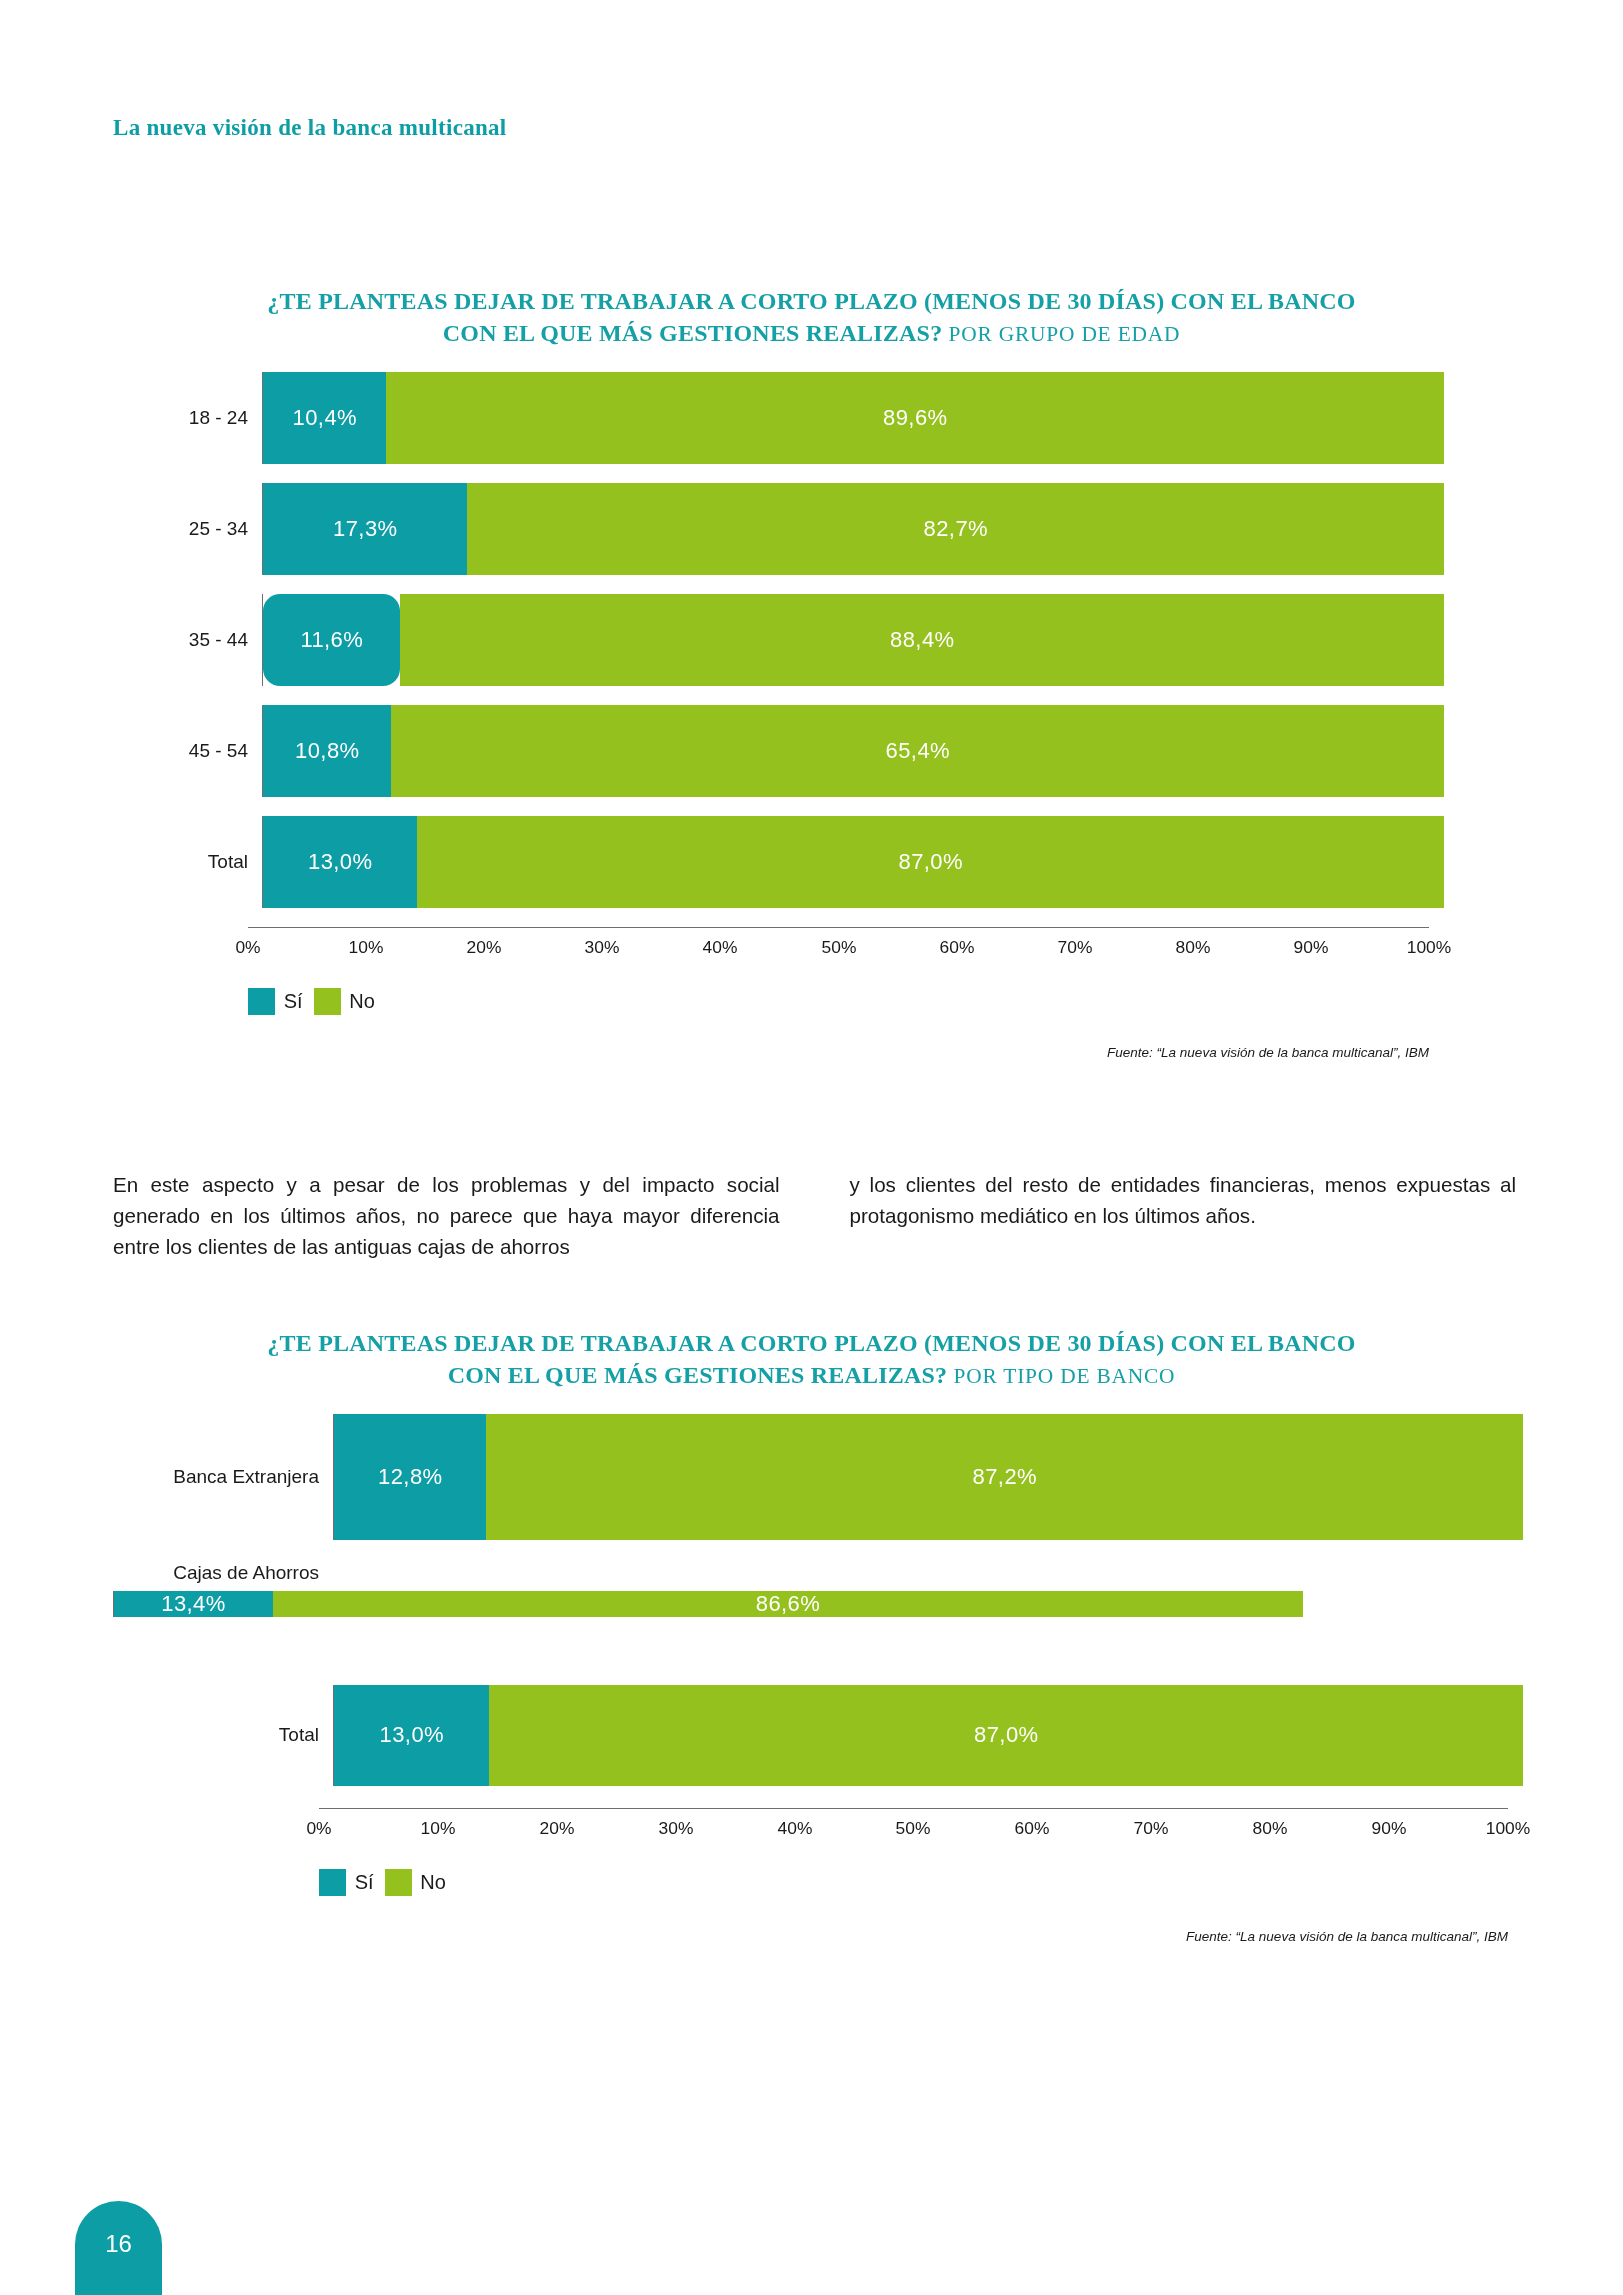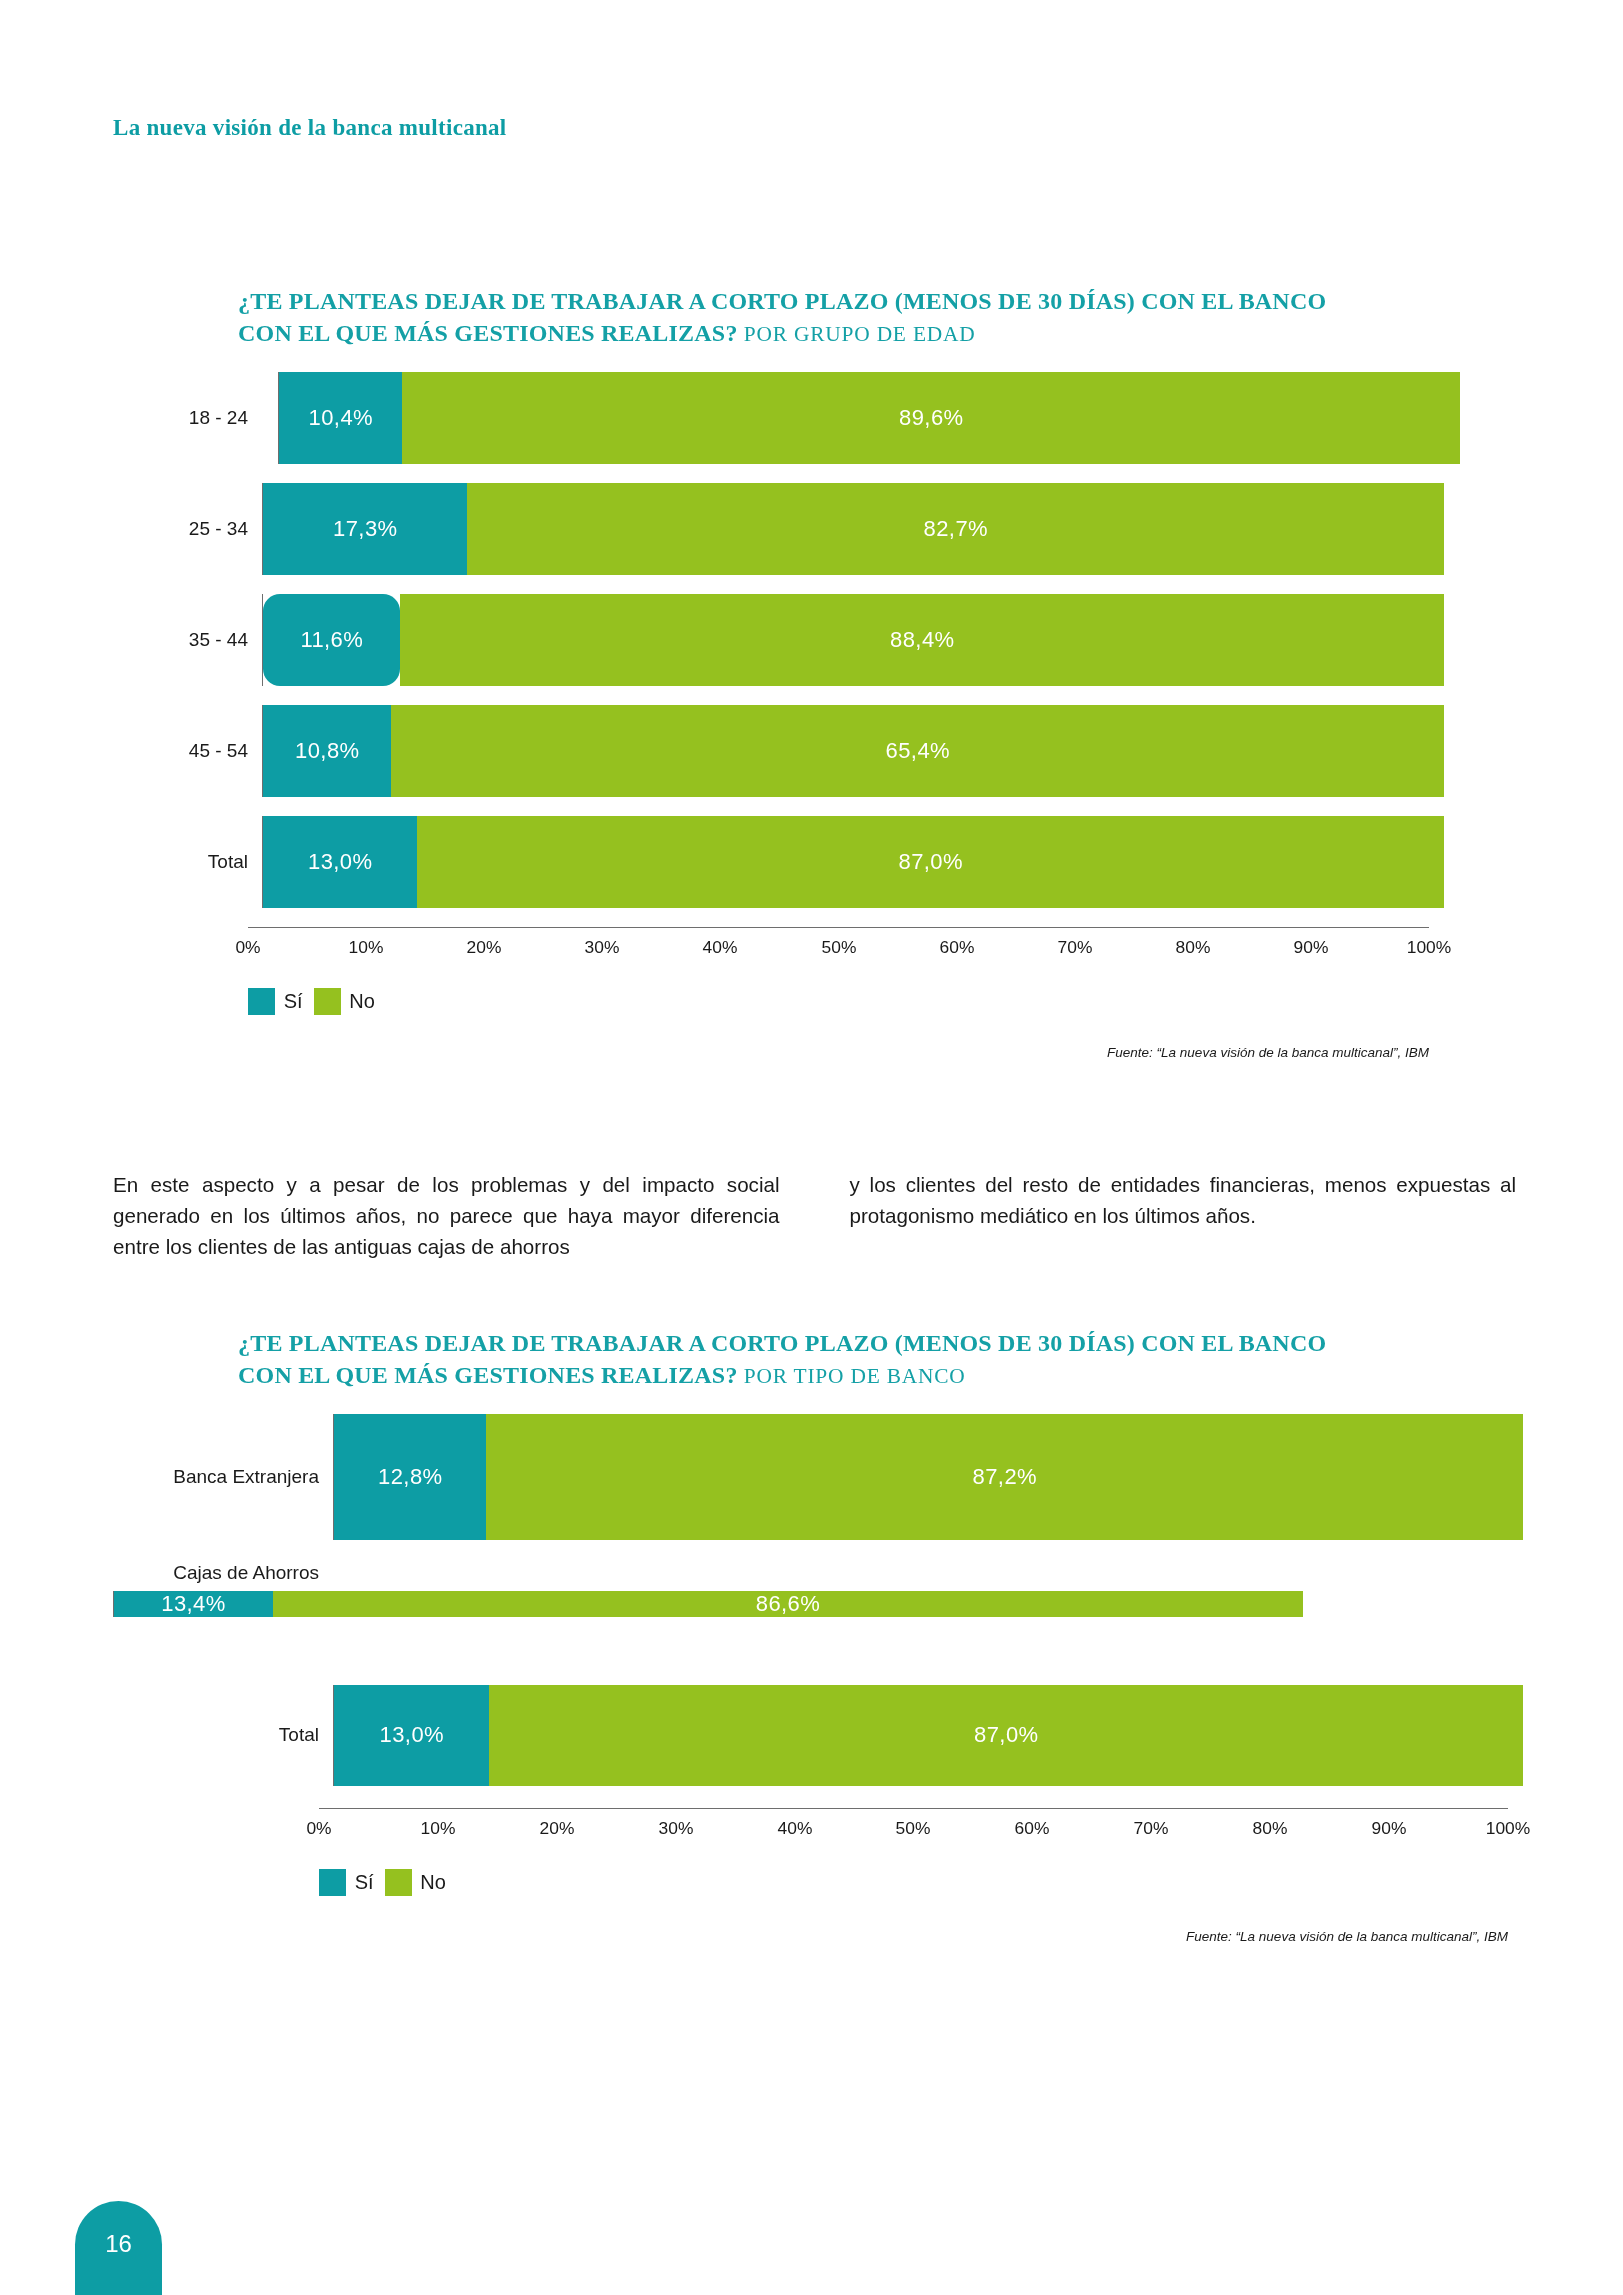--- a/index.html
+++ b/index.html
@@ -30,20 +30,21 @@
   
   .chart-block {
     position: absolute;
     left: 0;
     width: 1623px;
   }
   .chart-block.first { top: 266px; }
   .chart-block.second { top: 1308px; }
 
   .chart-title {
+    text-align: center;
     color: #14A0A6;
     font-family: "Liberation Serif", serif;
     font-weight: bold;
     font-size: 24px;
     letter-spacing: 0.2px;
     line-height: 1.33;
     padding: 0 238px;
   }
   .chart-title .sub {
     font-weight: normal;
@@ -186,21 +187,21 @@
 
 <div class="running-header">La nueva visión de la banca multicanal</div>
 
 <section class="chart-block first">
   <h2 class="chart-title">
     <span>¿TE PLANTEAS DEJAR DE TRABAJAR A CORTO PLAZO (MENOS DE 30 DÍAS) CON EL BANCO CON EL QUE MÁS GESTIONES REALIZAS?</span>
     <span class="sub">POR GRUPO DE EDAD</span>
   </h2>
   <div class="plot" style="margin-left: 113px; width: 1316px;">
     <div class="plot-rows" id="rows-0">
-        <div class="row" style="height: 92px; margin-bottom: 19px; gap: 16px;">
+        <div class="row" style="height: 92px; margin-bottom: 19px;">
           <div class="row-label" style="width: 135px;">18 - 24</div>
           <div class="bars" style="width: 1181px;">
             <div class="seg si" style="width: 123px; background: rgb(13, 157, 164);">
               <span>10,4%</span>
             </div>
             <div class="seg no" style="width: 1058px; background: rgb(149, 193, 31);">
               <span>89,6%</span>
             </div>
           </div>
         </div>

